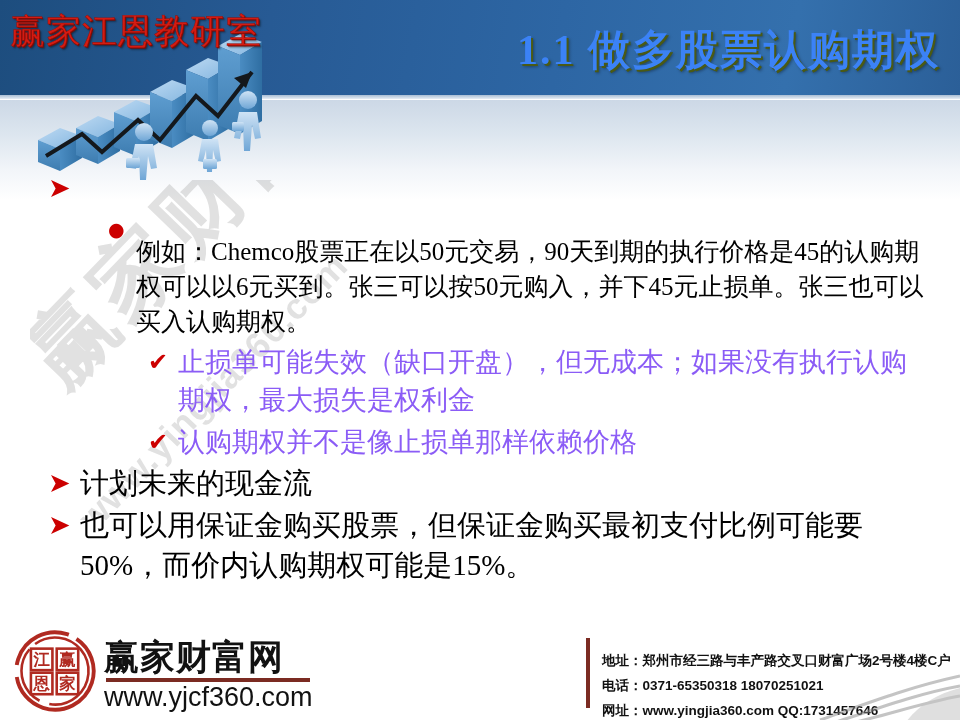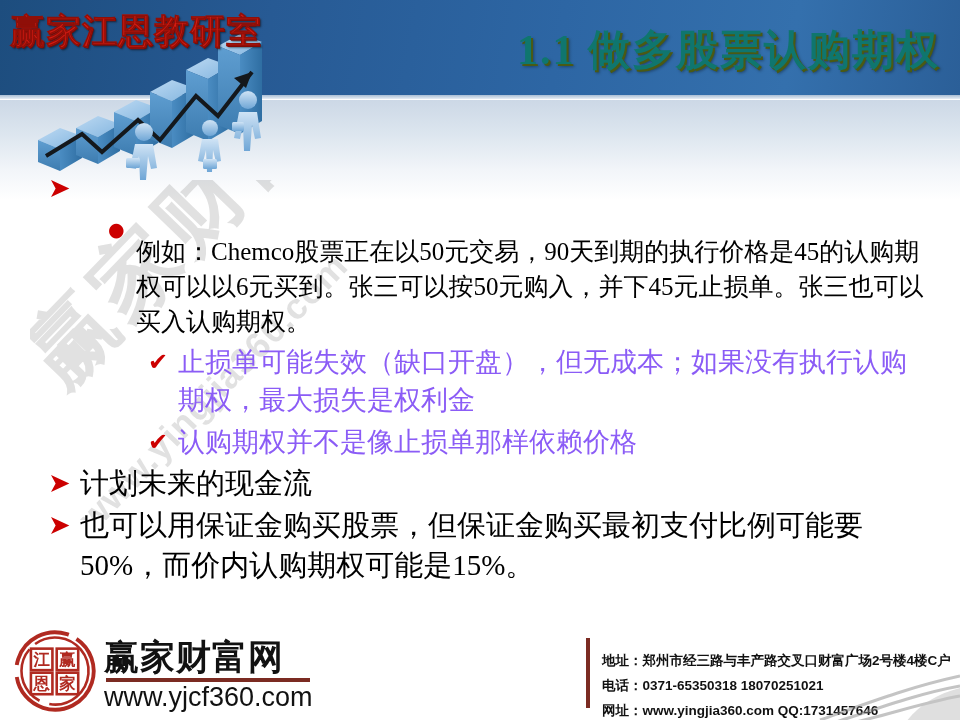--- a/index.html
+++ b/index.html
@@ -29,31 +29,31 @@
     z-index:3;
   }
   .banner-underline {
     position:absolute; left:0; top:95px; width:960px; height:4px;
     background:linear-gradient(to bottom,#a8bdd4,#e8eef5);
     z-index:3;
   }
   .logo-text {
     position:absolute; left:10px; top:8px;
     font-family:"Liberation Serif", serif;
-    font-size:35px; font-weight:bold; letter-spacing:1px;
+    font-size:35px; font-weight:normal; letter-spacing:1px;
     color:#d51b12;
     text-shadow:1px 1px 0 #7a0b05, 2px 2px 2px rgba(0,0,0,.45);
     z-index:7; white-space:nowrap;
     -webkit-text-stroke:0.4px #8f0f08;
   }
   .slide-title {
     position:absolute; right:20px; top:22px;
     font-family:"Liberation Serif", serif;
     font-size:42px; font-weight:bold; letter-spacing:2px;
-    color:#0f766e;
+    color:#3b82f6;
     text-shadow:2px 2px 0 #4a5a14, 3px 3px 3px rgba(0,0,0,.35);
     z-index:6; white-space:nowrap;
   }
 
   
   .art { position:absolute; left:20px; top:28px; width:300px; height:160px; z-index:5; }
 
   
   .watermark {
     position:absolute; left:30px; top:180px; width:560px; height:340px;

